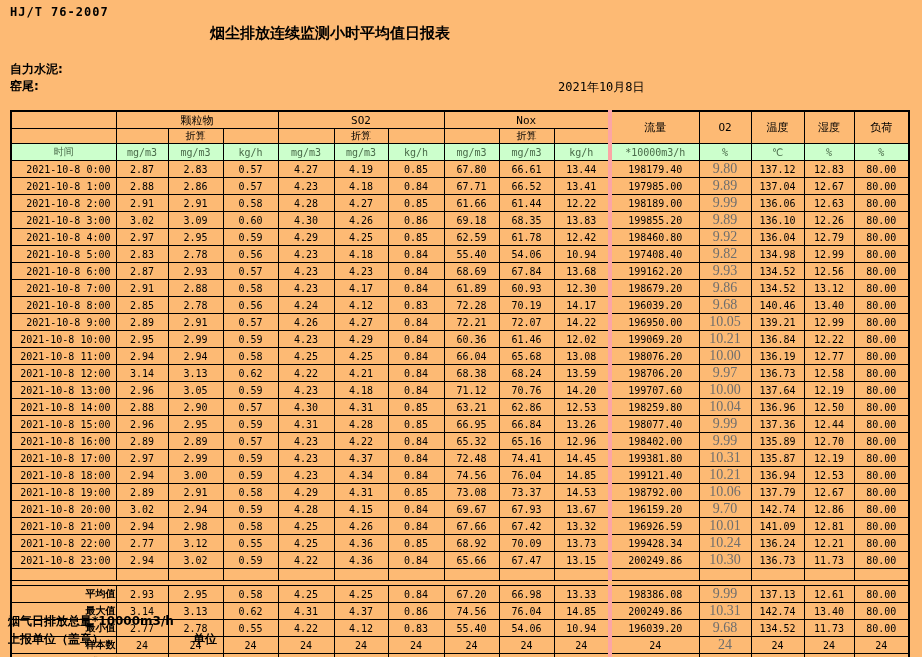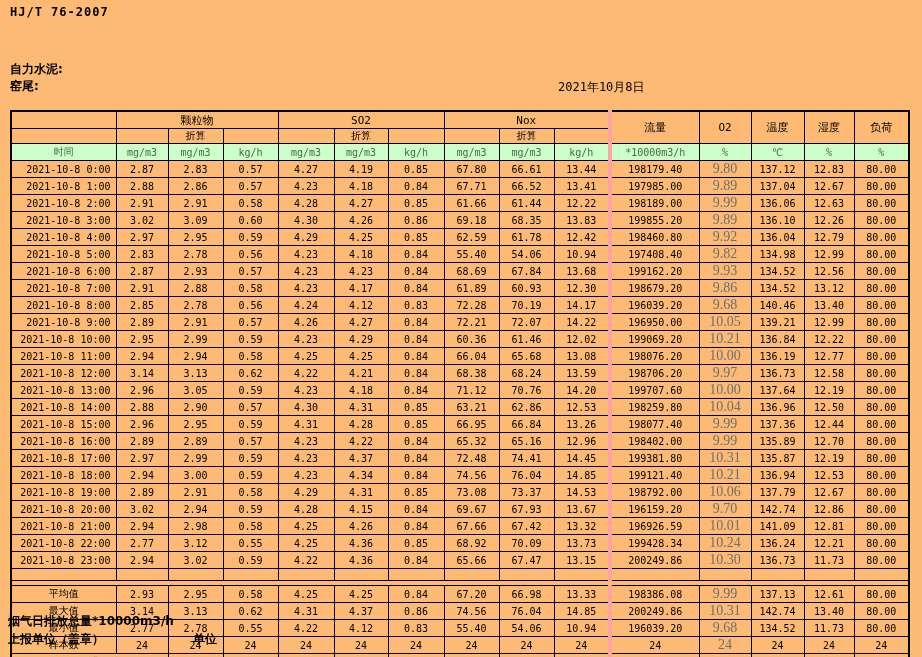--- a/index.html
+++ b/index.html
@@ -17,35 +17,36 @@
                border:2px solid #000; }
   td { border:1px solid #000; padding:0; height:15px; overflow:hidden; white-space:nowrap;
        text-align:center; font:10px "DejaVu Sans Mono","DejaVu Sans",monospace; }
   tr.h1 td { height:16px; font-size:11px; }
   tr.h2 td { height:12px; font-size:10px; }
   tr.h3 td { height:16px; }
   .green   { background:var(--green-bg,#ccffcc); color:var(--green-tx,#4a6b4a); }
   .flowb   { border-left:4px solid #fca5a5; }
   .o2col   { color:#6e6e6e; font-family:Liberation Serif, serif; font-size:14px; }
   .timecell{ text-align:right; padding-right:5px; }
-  .sumlabel{ text-align:center; }
+  .sumlabel{ text-align:right;font-weight:bold; }
   .totlabel{ text-align:right; padding-left:2px; }
   tr.emptyrow td { height:11px; }
   tr.gaprow td { border:none; height:4px; }
 
   .footer1 { position:absolute; left:8px;  top:613px; font:bold 12px "DejaVu Sans",sans-serif; }
   .footer2 { position:absolute; left:8px;  top:631px; font:bold 12px "DejaVu Sans",sans-serif; }
   .footer3 { position:absolute; left:193px; top:631px; font:bold 12px "DejaVu Sans",sans-serif; }
 </style>
 </head>
 <body>
 
 <div class="page" style="--green-bg: #ccffcc; --green-tx: #4a6b4a;">
 
   <div class="standard">HJ/T  76-2007</div>
+  <div class="title">烟尘排放连续监测小时平均值日报表</div>
   <div class="company">自力水泥:</div>
   <div class="location">窑尾:</div>
   <div class="date">2021年10月8日</div>
 
   <table class="main">
     <colgroup>
       <col style="width:105px">
         <col style="width:52px">
         <col style="width:55px">
         <col style="width:55px">

